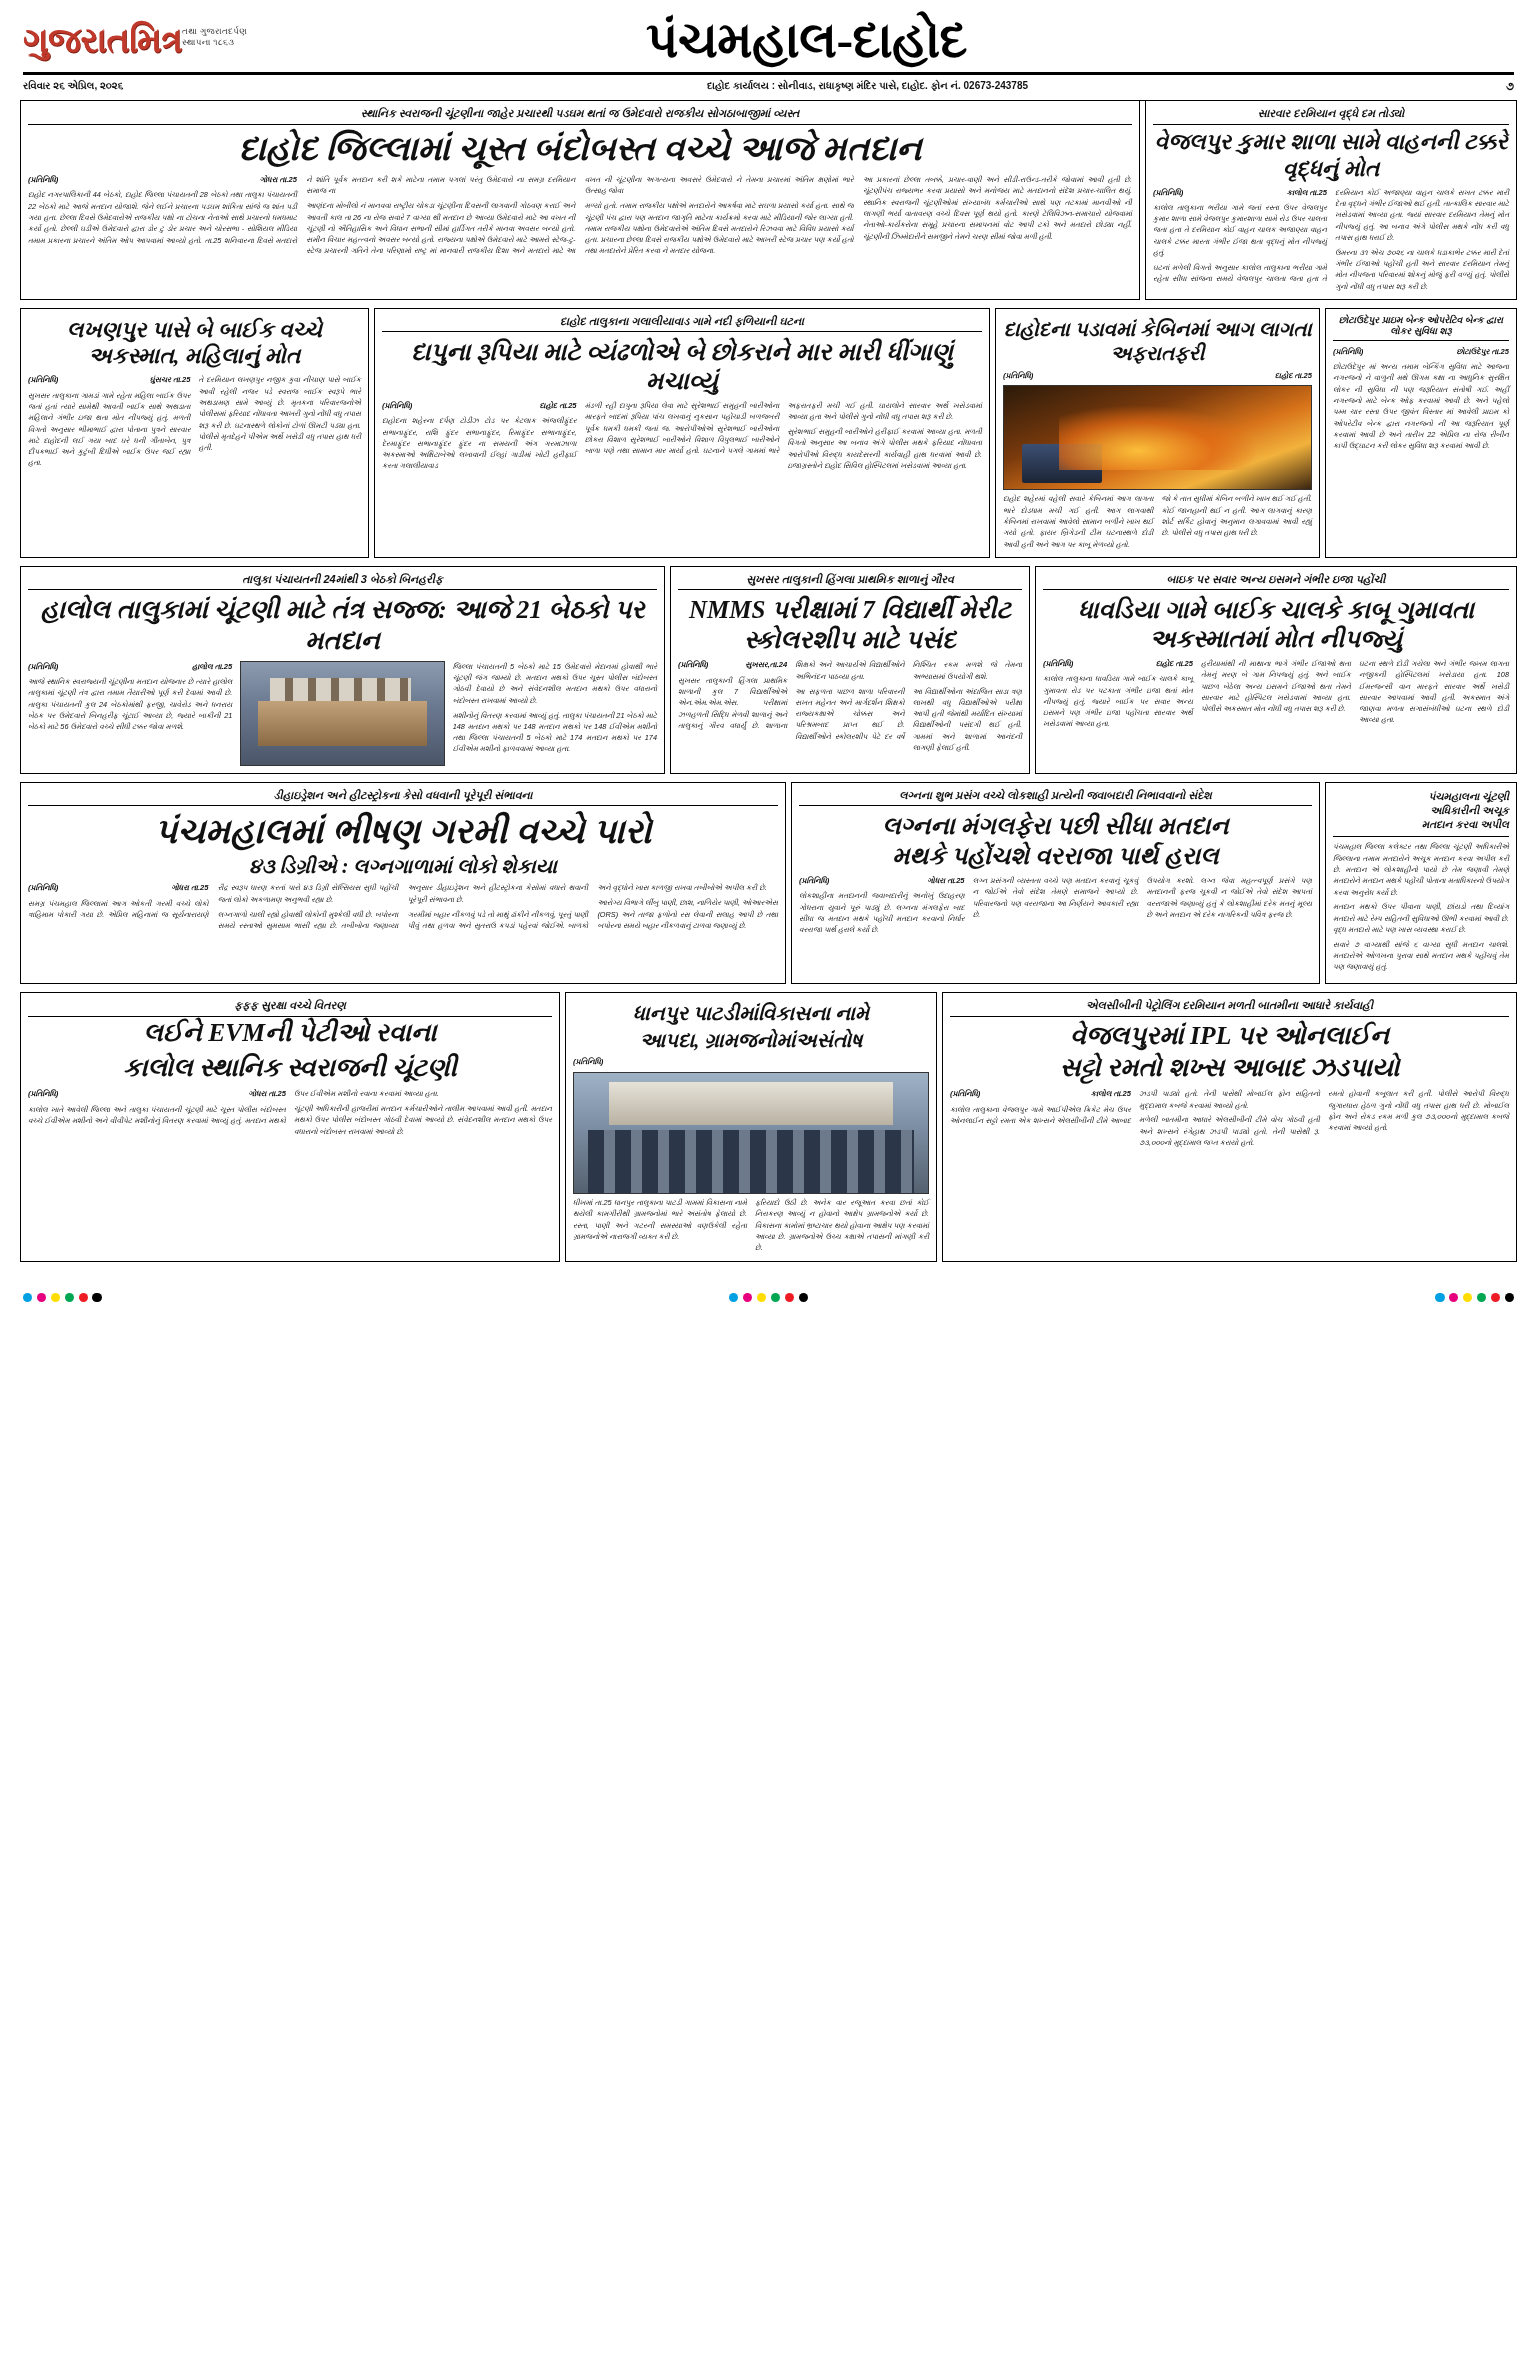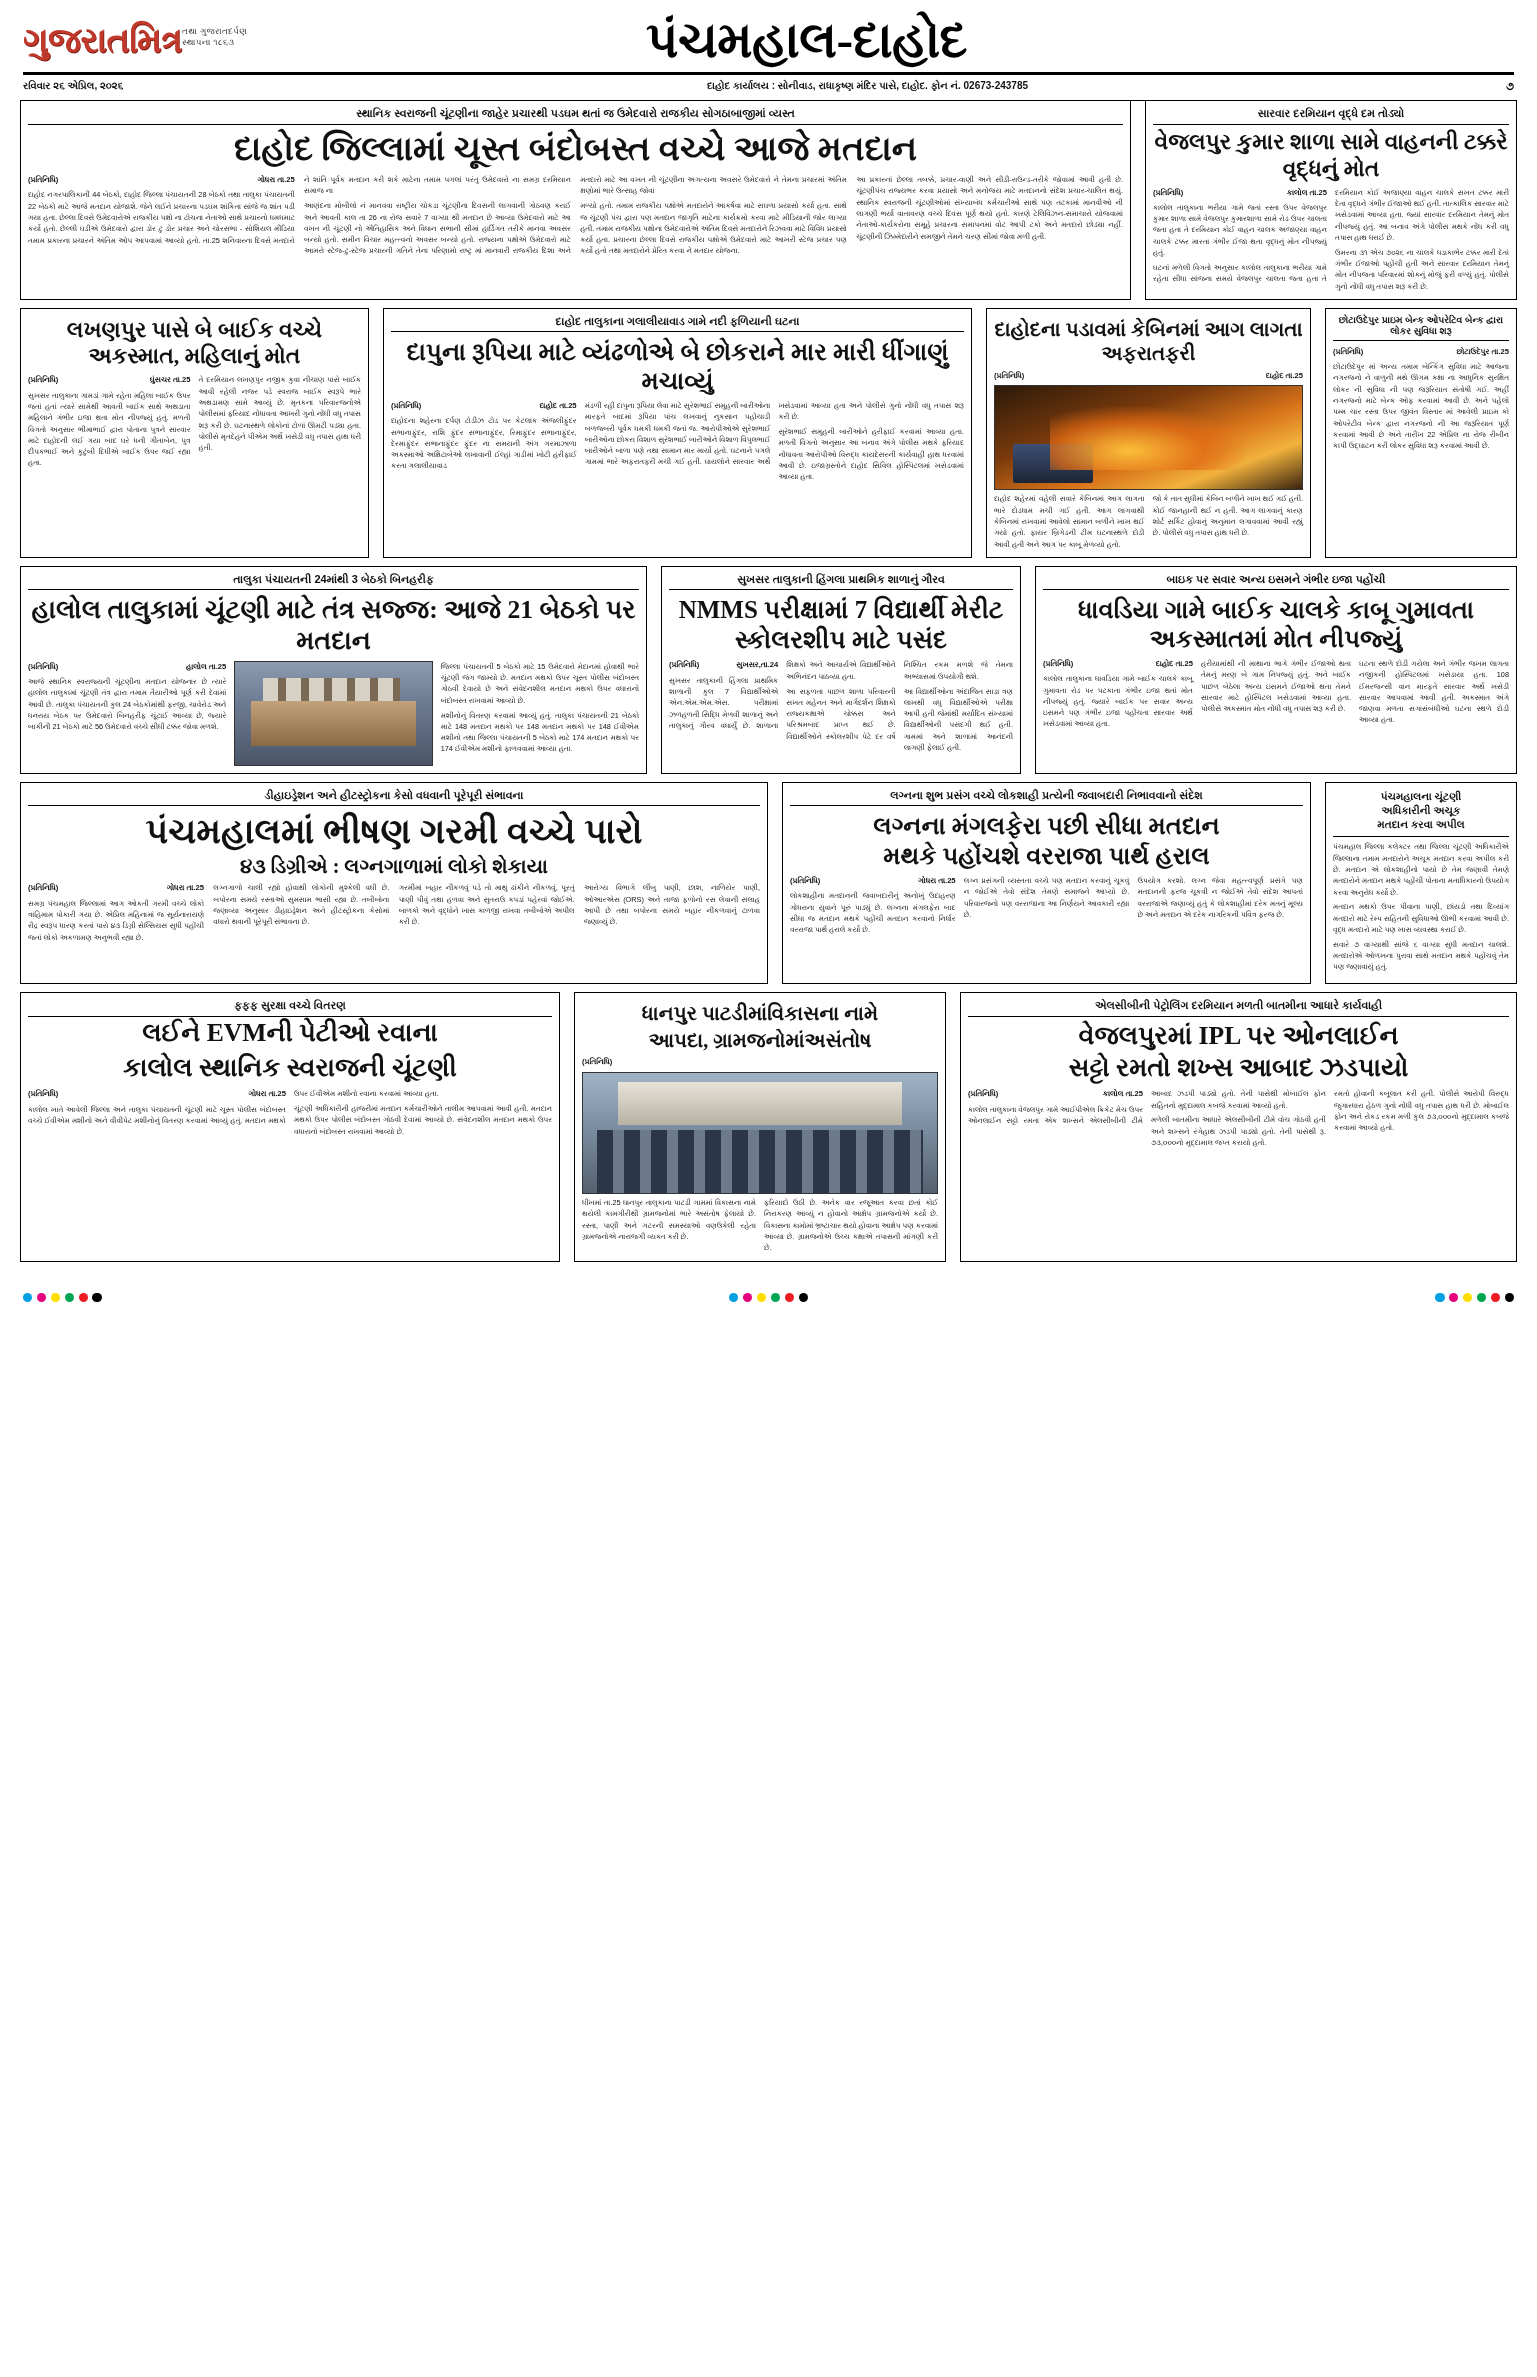--- a/index.html
+++ b/index.html
@@ -62,21 +62,21 @@
     padding: 4.6px 23px 4.6px 23px;
     font-size: 10px;
     font-weight: bold;
   }
   .dateline .left { width: 244px; text-align: left; }
   .dateline .center { flex:1; text-align: center; font-weight: bold; }
   .dateline .right { width: 46px; text-align: right; font-size: 11.6px; }
 
   
   .content { padding: 0 20px 17.4px 20px; }
-  .row { display: flex; gap: 14px; margin-bottom: 8.1px; align-items: stretch; }
+  .row { display: flex; gap: 5px; margin-bottom: 8.1px; align-items: stretch; font-style: italic; }
   .box {
     border: 0.6px solid #000;
     padding: 5.8px 7px 7px 7px;
     background: #fff;
     overflow: hidden;
   }
   .kicker {
     text-align: center;
     font-size: 11px;
     font-weight: bold;
@@ -315,21 +315,21 @@
         <div class="body-cols-3 txt">
           <p><span class="byline">(પ્રતિનિધિ)</span>
              <span class="byline" style="float:right">ગોધરા તા.25</span></p>
           <p>લોકશાહીના મતદાનની જવાબદારીનું અનોખું ઉદાહરણ ગોધરાના યુવાને પૂરું પાડ્યું છે. લગ્નના મંગલફેરા બાદ સીધા જ મતદાન મથકે પહોંચી મતદાન કરવાનો નિર્ધાર વરરાજા પાર્થ હરાલે કર્યો છે.</p>
           <p>લગ્ન પ્રસંગની વ્યસ્તતા વચ્ચે પણ મતદાન કરવાનું ચૂકવું ન જોઈએ તેવો સંદેશ તેમણે સમાજને આપ્યો છે. પરિવારજનો પણ વરરાજાના આ નિર્ણયને આવકારી રહ્યા છે.</p>
           <p>ઉપયોગ કરશો. લગ્ન જેવા મહત્ત્વપૂર્ણ પ્રસંગે પણ મતદાનની ફરજ ચૂકવી ન જોઈએ તેવો સંદેશ આપતાં વરરાજાએ જણાવ્યું હતું કે લોકશાહીમાં દરેક મતનું મૂલ્ય છે અને મતદાન એ દરેક નાગરિકની પવિત્ર ફરજ છે.</p>
         </div>
       </div>
 
       <div class="box" style="flex:0 0 192px;">
-        <div class="center bold" style="font-size:10.5px;line-height:1.35;border-bottom:0.6px solid #000;padding-bottom:4.6px;margin-bottom:4.6px;">
+        <div class="center bold" style="font-size:10.5px;line-height:1.35;border-bottom:0.6px solid #000;padding-bottom:4.6px;margin-bottom:4.6px;text-align:right;">
           <div>પંચમહાલના ચૂંટણી</div>
           <div>અધિકારીની અચૂક</div>
           <div>મતદાન કરવા અપીલ</div>
         </div>
         <div class="txt">
           <p>પંચમહાલ જિલ્લા કલેક્ટર તથા જિલ્લા ચૂંટણી અધિકારીએ જિલ્લાના તમામ મતદારોને અચૂક મતદાન કરવા અપીલ કરી છે. મતદાન એ લોકશાહીનો પાયો છે તેમ જણાવી તેમણે મતદારોને મતદાન મથકે પહોંચી પોતાના મતાધિકારનો ઉપયોગ કરવા અનુરોધ કર્યો છે.</p>
           <p>મતદાન મથકો ઉપર પીવાના પાણી, છાંયડો તથા દિવ્યાંગ મતદારો માટે રેમ્પ સહિતની સુવિધાઓ ઊભી કરવામાં આવી છે. વૃદ્ધ મતદારો માટે પણ ખાસ વ્યવસ્થા કરાઈ છે.</p>
           <p>સવારે ૭ વાગ્યાથી સાંજે ૬ વાગ્યા સુધી મતદાન ચાલશે. મતદારોએ ઓળખના પુરાવા સાથે મતદાન મથકે પહોંચવું તેમ પણ જણાવાયું હતું.</p>
         </div>
       </div>

